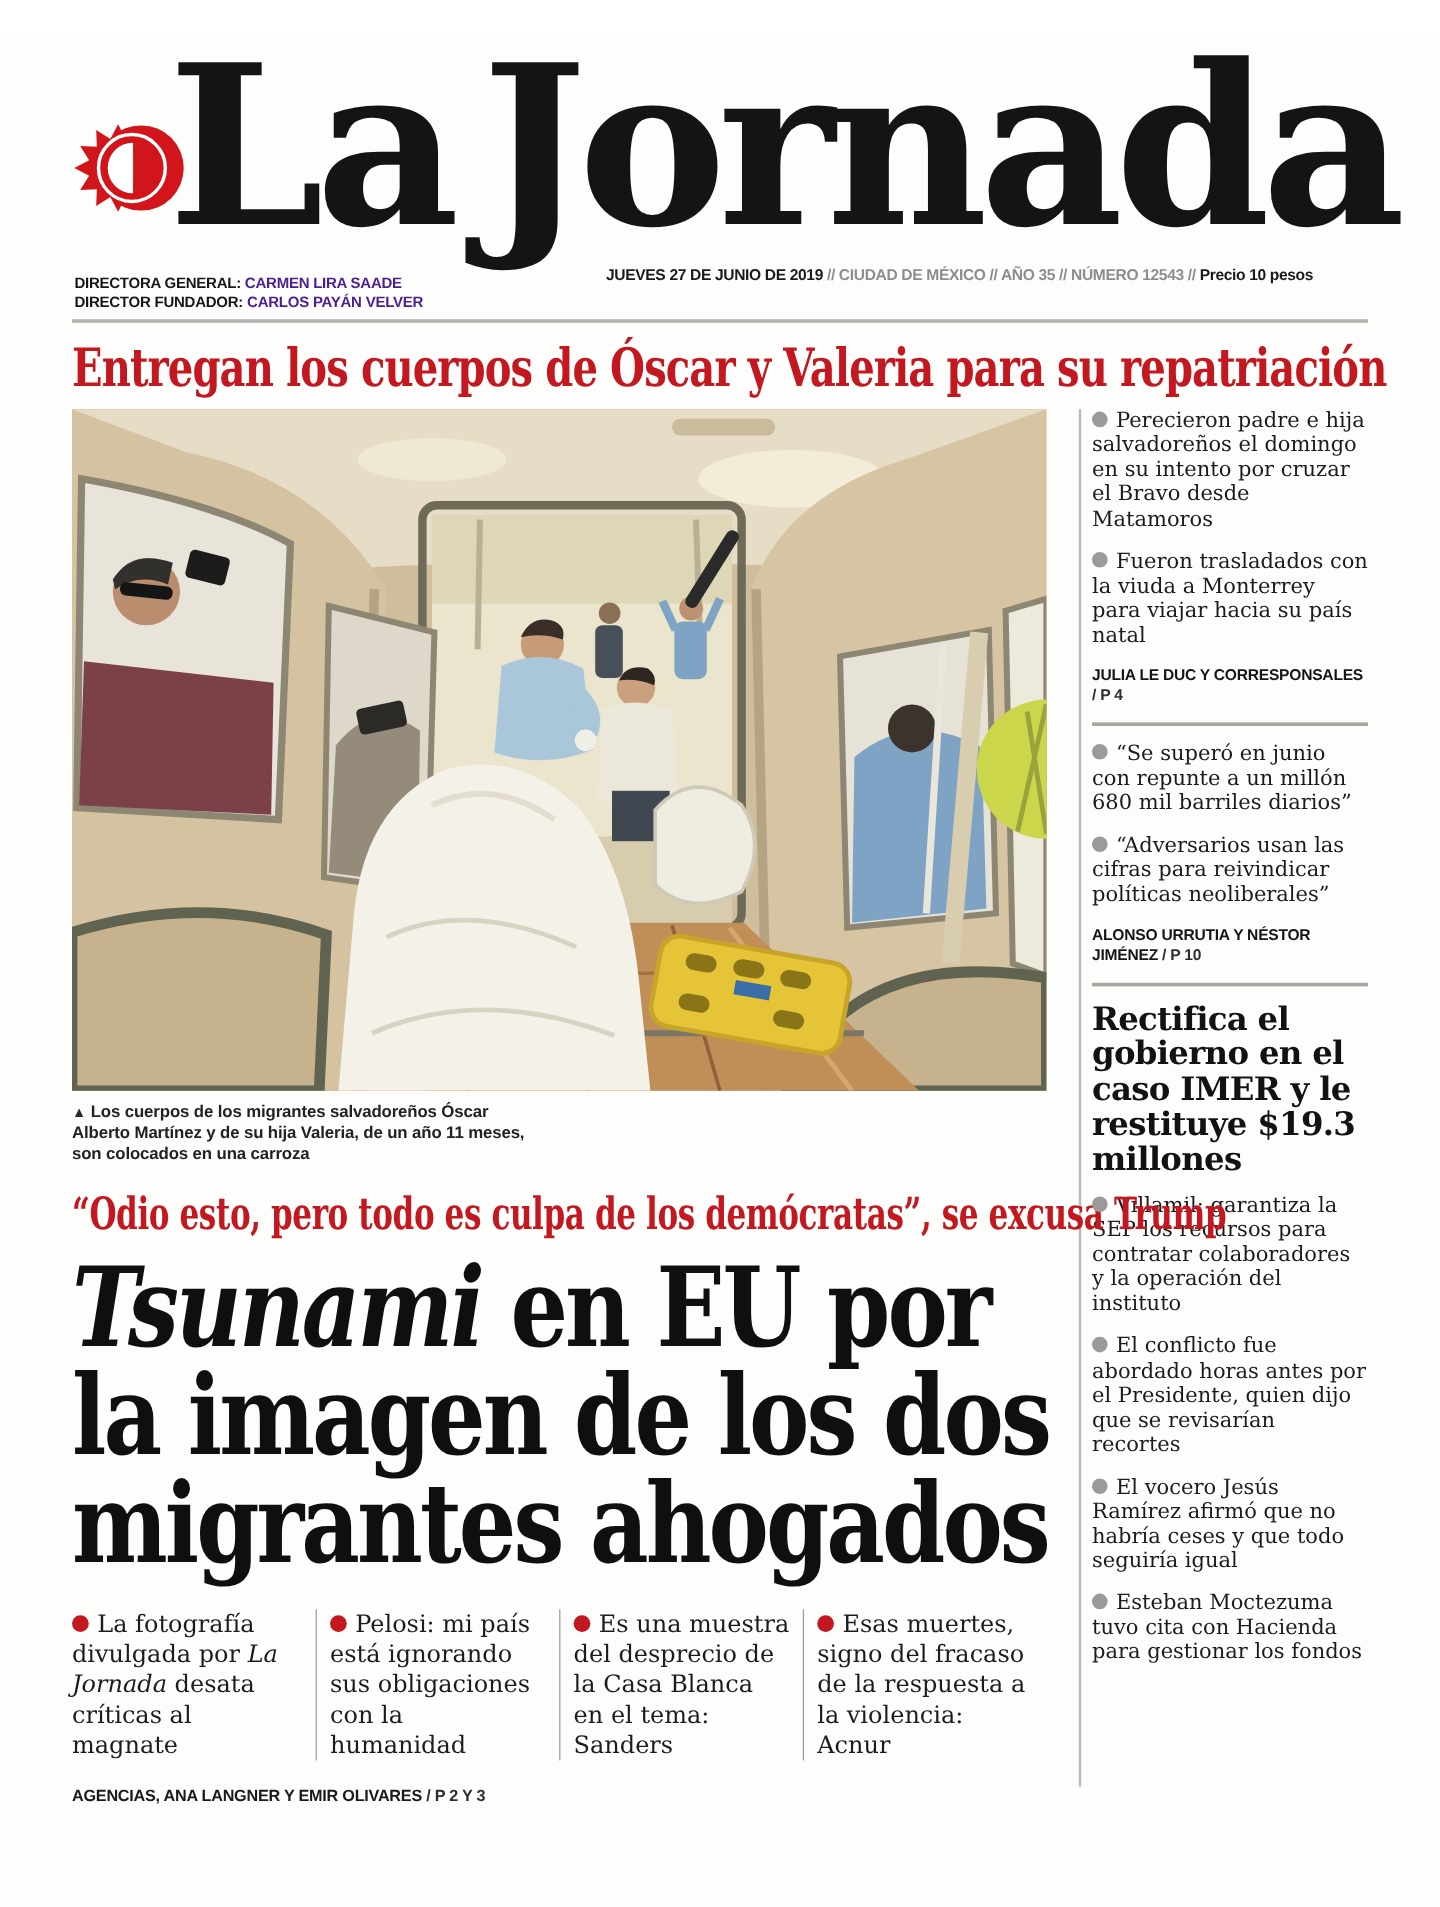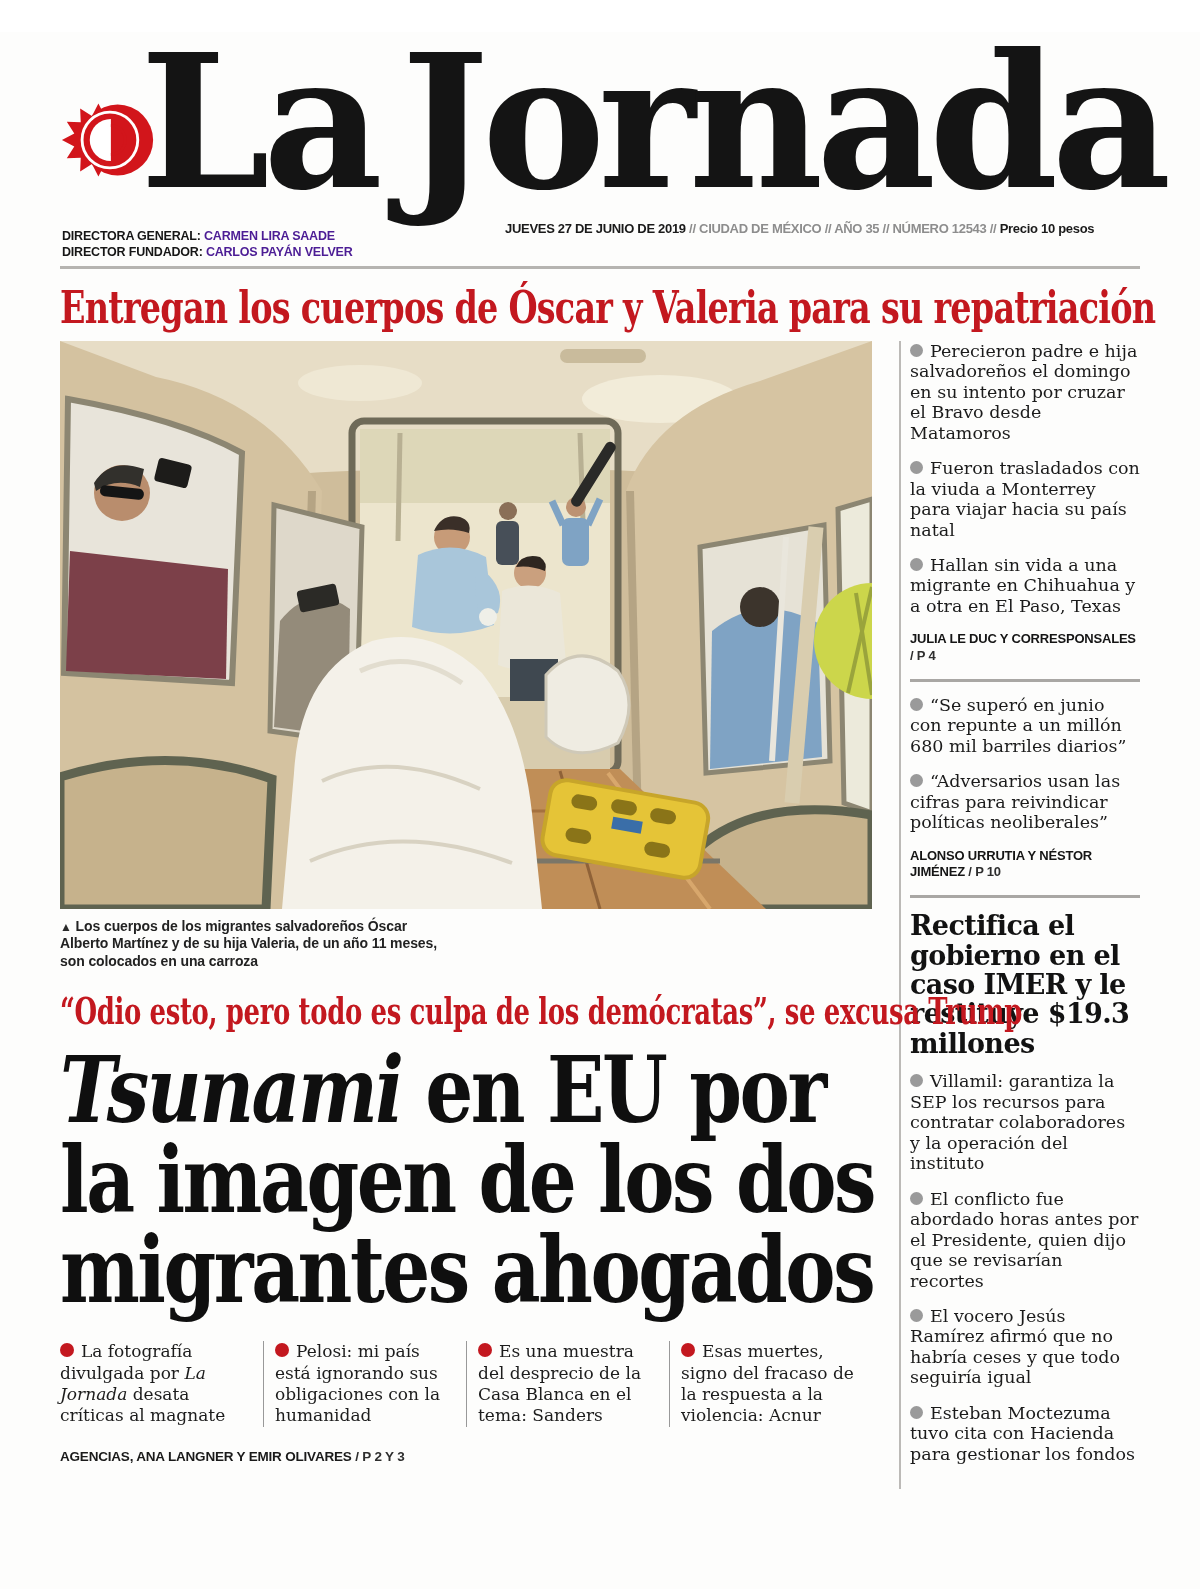--- a/index.html
+++ b/index.html
@@ -50,21 +50,21 @@
     transform-origin:left center; white-space:nowrap;
   }
   .mainhead { margin-top:12px; font-family:"DejaVu Serif", serif; font-weight:bold;
     color:#0f0f0f; }
   .mainhead .hline { font-size:92px; line-height:0.98; letter-spacing:-3px;
     transform:scaleX(0.82); transform-origin:left center; white-space:nowrap; }
   .mainhead .it { font-style:italic; }
   
   .deck-row { display:flex; margin-top:26px; }
   .deck { width:25%; padding:0 11px; font-family:"DejaVu Serif", serif;
-    font-size:17px; line-height:1.26; color:#1c1c1c; }
+    font-size:20px; line-height:1.26; color:#1c1c1c; }
   .deck:first-child { padding-left:0; }
   .deck + .deck { border-left:1px solid #999; }
   .dot { display:inline-block; width:14px; height:14px; border-radius:50%;
     margin-right:7px; position:relative; top:0px; }
   .dot-red { background:#c3181f; }
   .dot-gray { background:#9a9a9a; width:13px; height:13px; }
   .deck .it, .side .it { font-style:italic; }
   .deck-byline { margin-top:22px; font-size:13.5px; font-weight:bold; letter-spacing:-0.2px; }
   .pageref { color:#2e2e2e;text-align:center; }
   
@@ -244,21 +244,20 @@
       <div class="deck-byline">
         <span>AGENCIAS, ANA LANGNER Y EMIR OLIVARES </span><span class="pageref">/ P 2 Y 3</span>
       </div>
     </div>
 
     <aside class="side-col side">
 
       <section class="side-sec">
         <p class="side-bullet"><span class="dot dot-gray"></span><span>Perecieron padre e hija salvadoreños el domingo en su intento por cruzar el Bravo desde Matamoros</span></p>
         <p class="side-bullet"><span class="dot dot-gray"></span><span>Fueron trasladados con la viuda a Monterrey para viajar hacia su país natal</span></p>
-        <p class="side-bullet"><span class="dot dot-gray"></span><span>Hallan sin vida a una migrante en Chihuahua y a otra en El Paso, Texas</span></p>
         <div class="side-byline"><span>JULIA LE DUC Y CORRESPONSALES </span><span class="pageref">/ P 4</span></div>
       </section>
 
       <div class="side-rule"></div>
 
       <section class="side-sec">
         <p class="side-bullet"><span class="dot dot-gray"></span><span>“Se superó en junio con repunte a un millón 680 mil barriles diarios”</span></p>
         <p class="side-bullet"><span class="dot dot-gray"></span><span>“Adversarios usan las cifras para reivindicar políticas neoliberales”</span></p>
         <div class="side-byline"><span>ALONSO URRUTIA Y NÉSTOR JIMÉNEZ </span><span class="pageref">/ P 10</span></div>
       </section>

